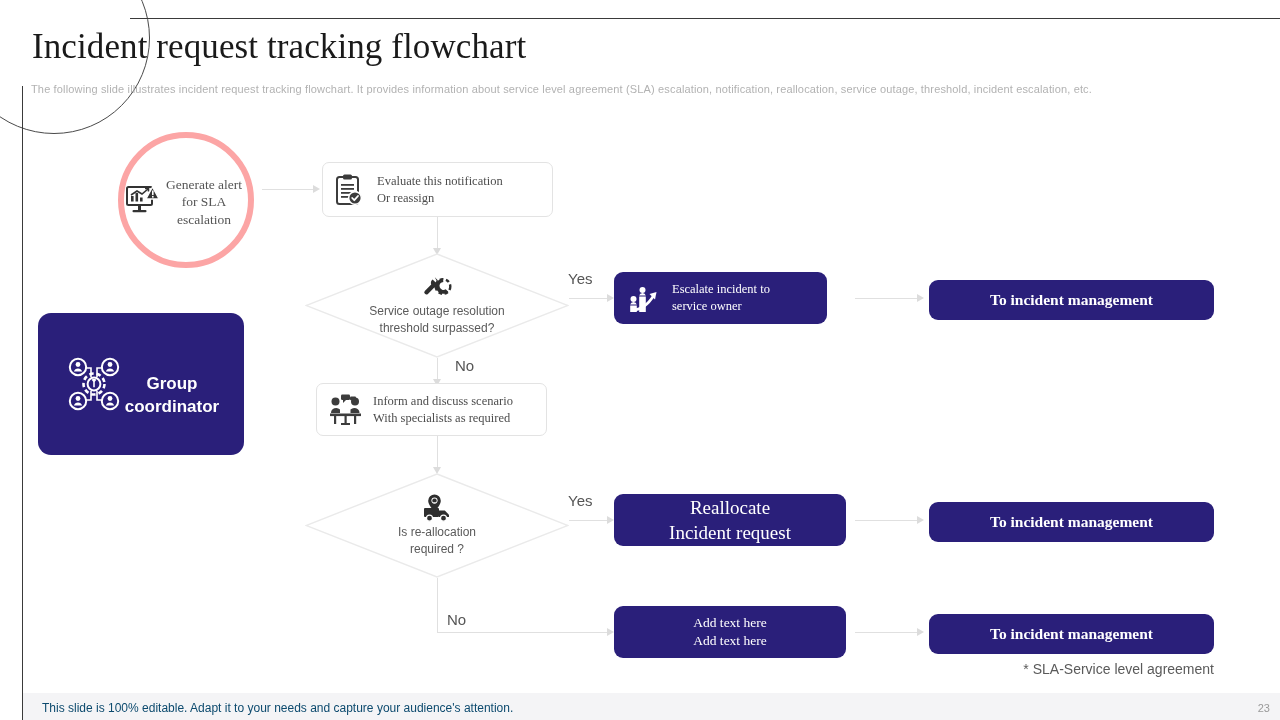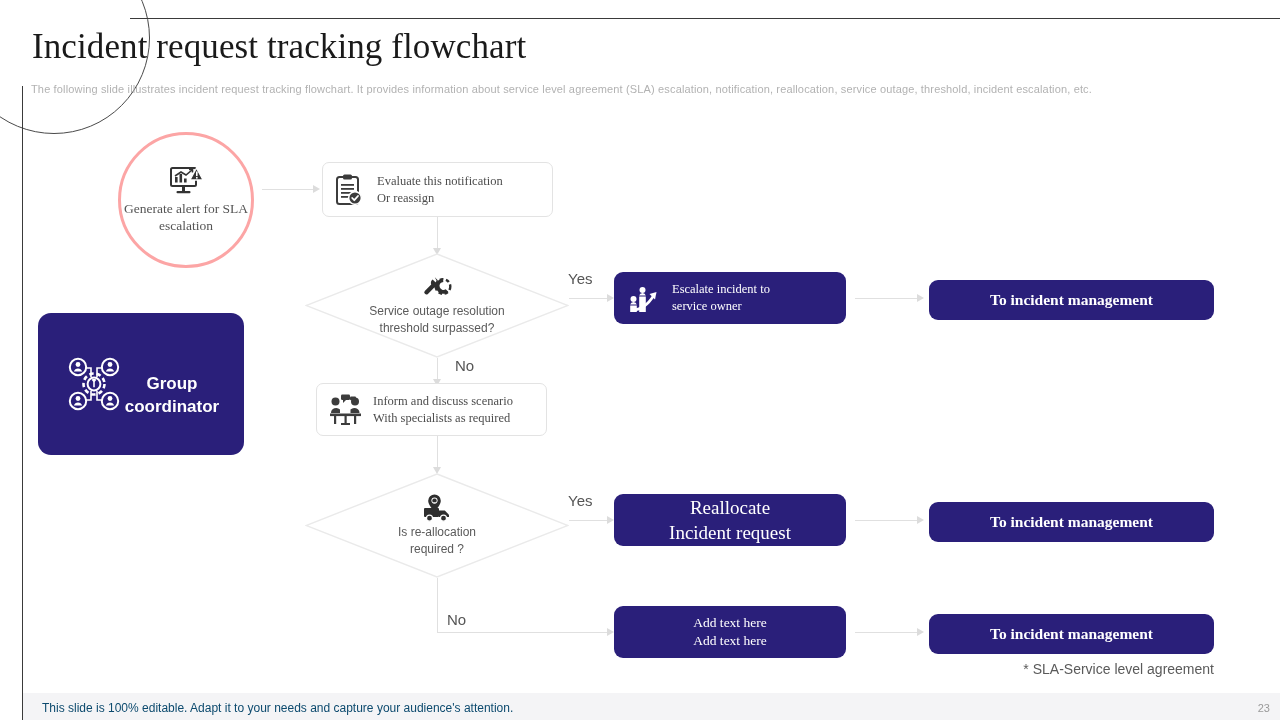--- a/index.html
+++ b/index.html
@@ -50,24 +50,24 @@
     color: #b2b2b2;
     letter-spacing: 0.15px;
     white-space: nowrap;
   }
 
   
   .node { position: absolute; font-family: Liberation Serif, serif; }
 
   .circle-node {
     width: 136px; height: 136px;
-    border: 3px solid #fca5a5;
+    border: 6px solid #fca5a5;
     border-radius: 50%;
     display: flex;
-    flex-direction: column;
+    flex-direction: row;
     align-items: center;
     justify-content: center;
     background: #fff;
     text-align: center;
   }
   .circle-node .label {
     font-size: 13.5px;
     color: #555;
     line-height: 1.27;
     margin-top: 4px;
@@ -281,21 +281,21 @@
   </div>
 
   <div class="edge-label" style="left:568px; top:270px;">Yes</div>
   <div class="conn conn-h" style="left:569px; top:298px; width:42px;"></div>
   <div class="arrow-head arrow-right" style="left:607px; top:294px;"></div>
 
   <div class="edge-label" style="left:455px; top:357px;">No</div>
   <div class="conn conn-v" style="left:437px; top:358px; height:24px;"></div>
   <div class="arrow-head arrow-down" style="left:433px; top:379px;"></div>
 
-  <div class="node navy-box" style="left:614px; top:272px; width:232px; height:52px; padding:0 14px;">
+  <div class="node navy-box" style="left:614px; top:272px; width:213px; height:52px; padding:0 14px;">
     <span class="icon" style="margin-right:12px;">
       <svg width="32" height="30" viewBox="0 0 32 30">
         <circle cx="5.5" cy="16" r="3" fill="#fff"></circle>
         <path d="M2.2 21.5 a3.4 3.4 0 0 1 6.6 0 z" fill="#fff"></path>
         <rect x="2.2" y="22.5" width="6.6" height="6.5" fill="#fff"></rect>
         <circle cx="14.5" cy="7" r="3" fill="#fff"></circle>
         <path d="M11.2 12.5 a3.4 3.4 0 0 1 6.6 0 z" fill="#fff"></path>
         <rect x="11.2" y="13.5" width="6.6" height="15.5" fill="#fff"></rect>
         <path d="M4 27 C12 27 20 22 26 12" fill="none" stroke="#fff" stroke-width="2.6"></path>
         <path d="M21.5 11 L28.5 9 L27 16.5 Z" fill="#fff"></path>

